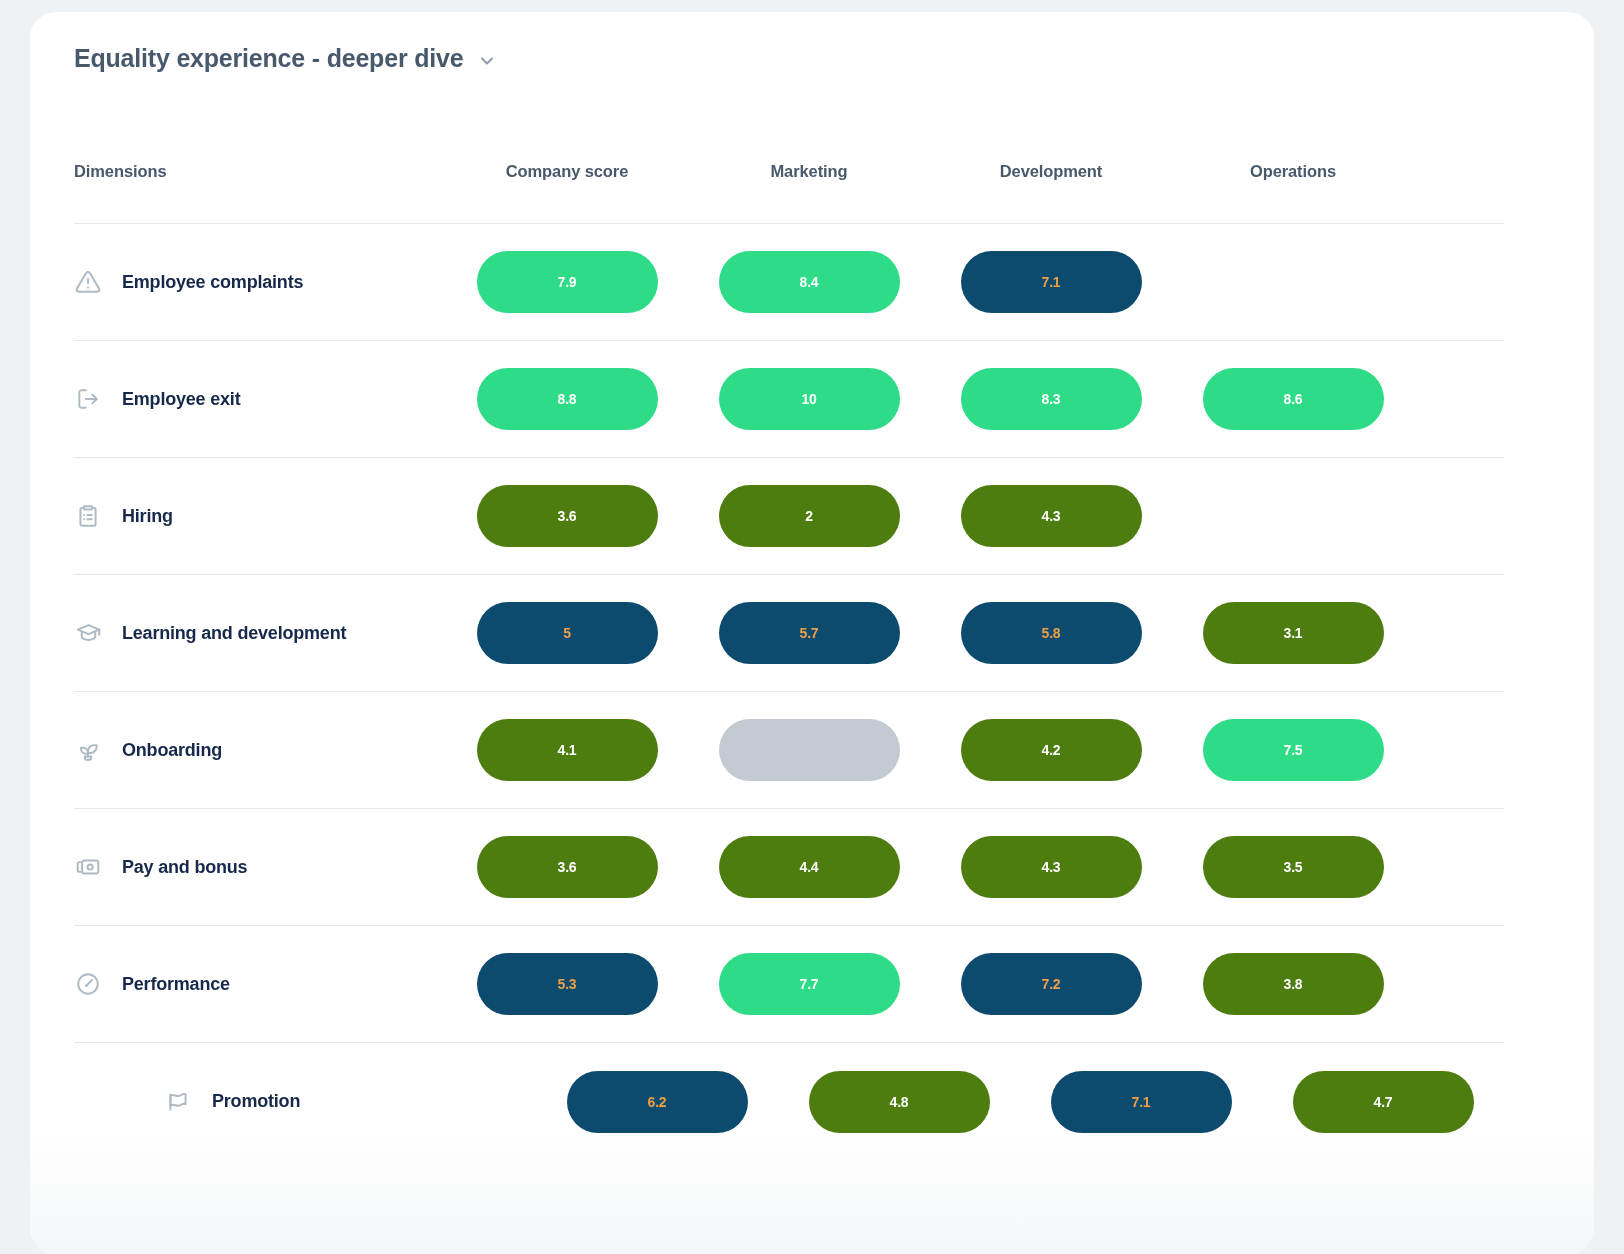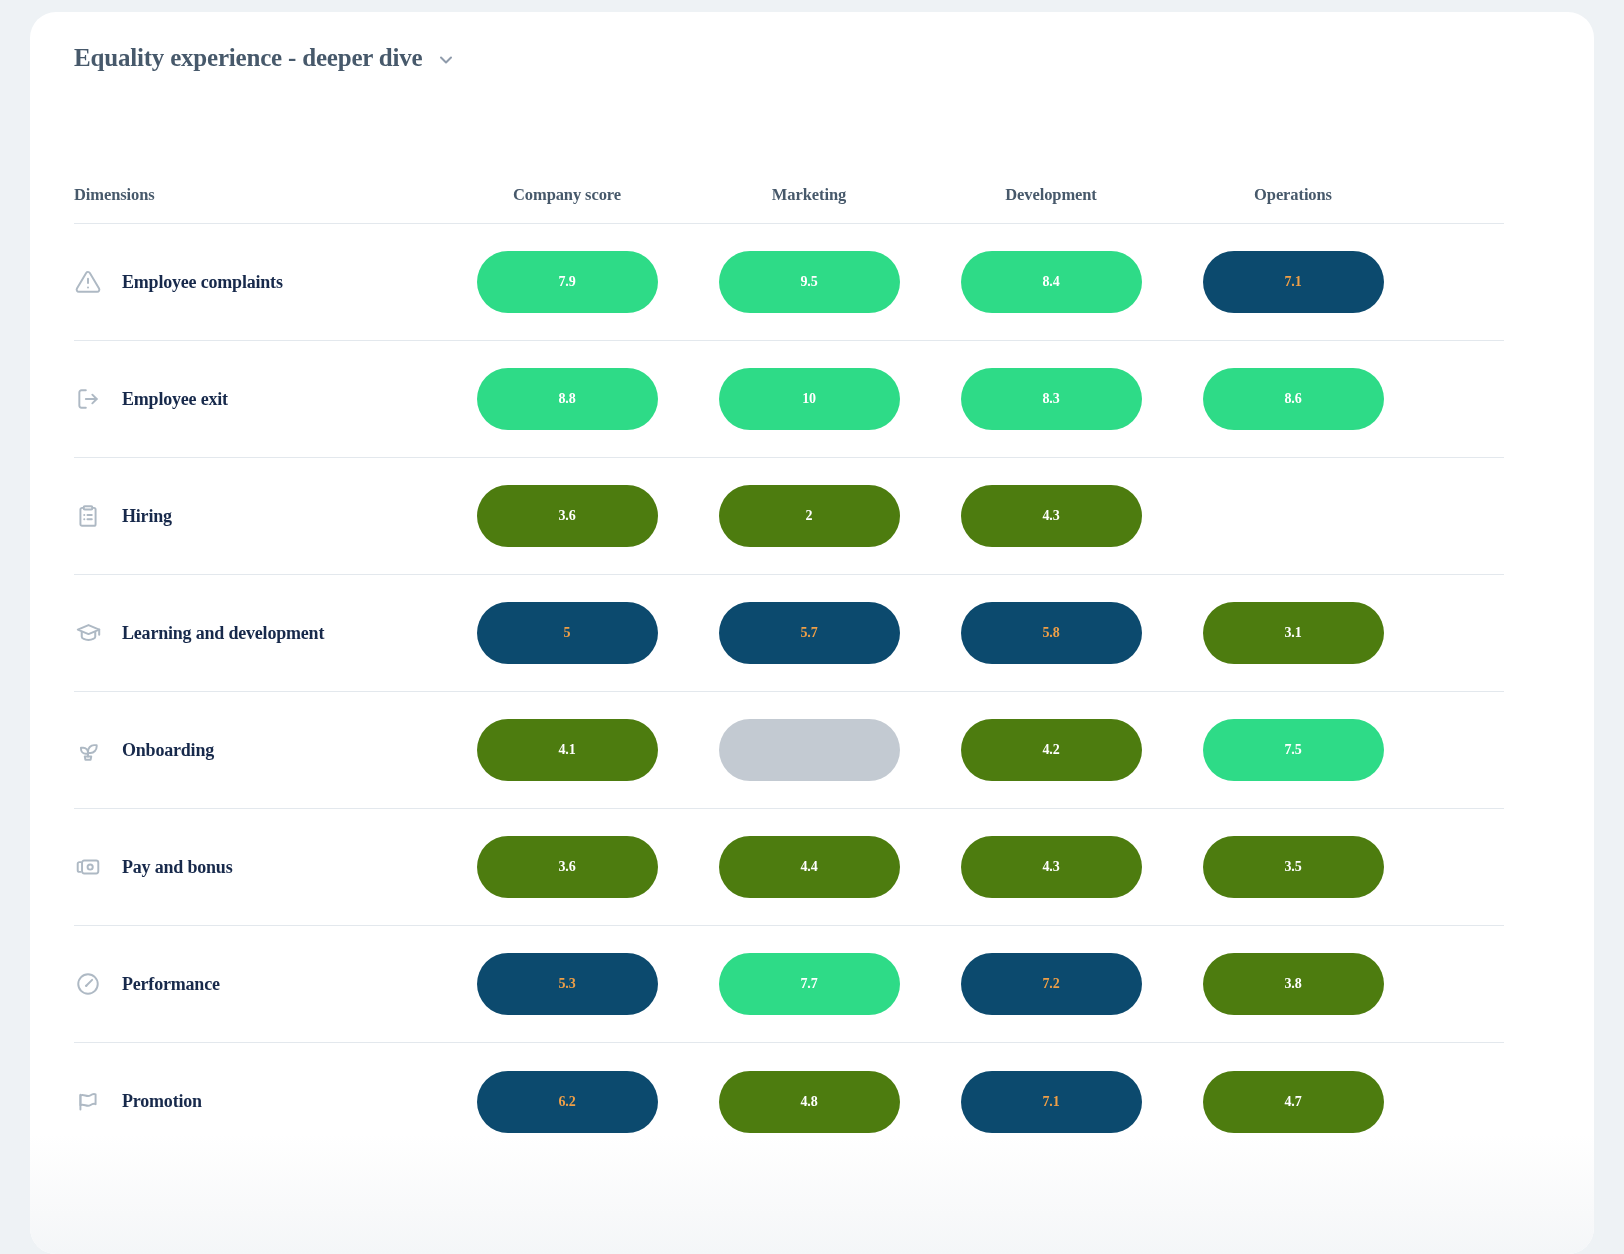--- a/index.html
+++ b/index.html
@@ -10,21 +10,20 @@
     background: #eef2f5;
     font-family: "Liberation Sans", sans-serif;
     overflow: hidden;
   }
 
   .page {
     position: relative;
     width: 1624px;
     height: 908px;
     background: #eef2f5;
-    font-family: Liberation Serif, serif;
   }
 
   .card {
     position: absolute;
     left: 30px;
     top: 12px;
     width: 1564px;
     height: 1242px;
     background: #ffffff;
     border-radius: 26px 26px 26px 26px;
@@ -70,21 +69,20 @@
   
   .table {
     position: absolute;
     left: 44px;
     top: 150px;
     width: 1430px;
   }
 
   .thead {
     display: flex;
-    align-items: flex-end;
     height: 62px;
     border-bottom: 1.5px solid #e3e8ed;
   }
 
   .th {
     font-size: 16.5px;
     font-weight: bold;
     color: #47596b;
     padding-bottom: 18px;
     letter-spacing: -0.1px;
@@ -92,21 +90,21 @@
 
   .col-dim   { width: 372px; flex: 0 0 372px; }
   .col-score { width: 242px; flex: 0 0 242px; text-align: center; }
 
   .trow {
     display: flex;
     align-items: center;
     height: 117px;
     border-bottom: 1.5px solid #e3e8ed;
   }
-  .trow:last-child { border-bottom: none; }
+  .trow:last-child { border-bottom: none; justify-content: flex-end; }
 
   .dim-cell {
     display: flex;
     align-items: center;
     gap: 20px;
     width: 372px;
     flex: 0 0 372px;
   }
 
   .dim-icon {
@@ -186,23 +184,20 @@
                   <line x1="12" y1="9" x2="12" y2="13"></line>
                   <line x1="12" y1="17" x2="12.01" y2="17"></line>
                 </svg>
               </span>
               <span class="dim-label">Employee complaints</span>
             </div>
             <div class="score-cell">
               <div class="pill good">7.9</div>
             </div>
             <div class="score-cell">
-              <div class="pill good">9.5</div>
-            </div>
-            <div class="score-cell">
               <div class="pill good">8.4</div>
             </div>
             <div class="score-cell">
               <div class="pill neutral">7.1</div>
             </div>
           </div>
           <div class="trow">
             <div class="dim-cell">
               <span class="dim-icon">
                 <svg width="26" height="26" viewBox="0 0 24 24" fill="none" stroke="currentColor" stroke-width="1.8" stroke-linecap="round" stroke-linejoin="round">

